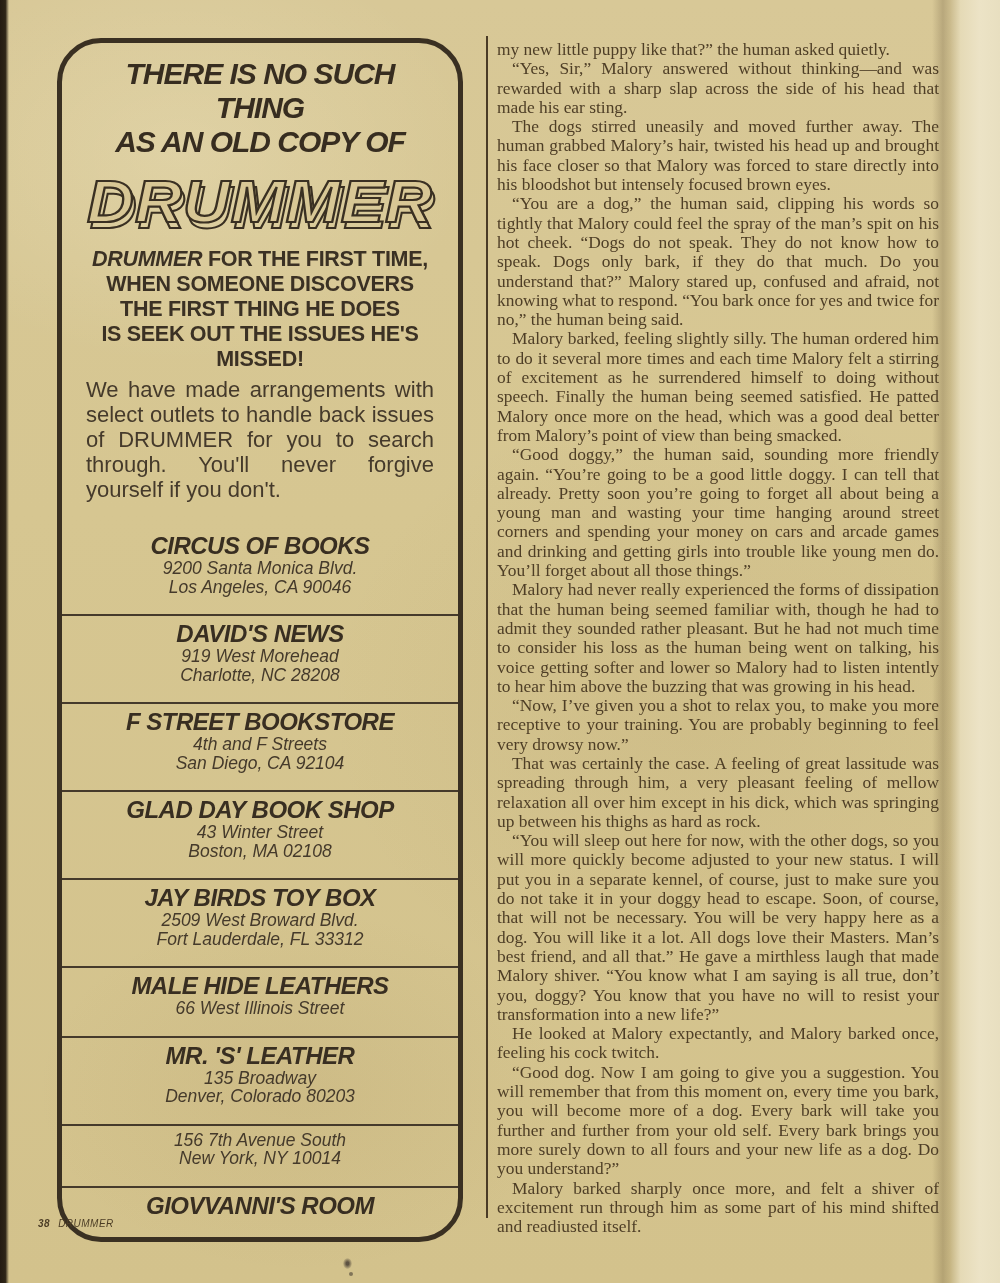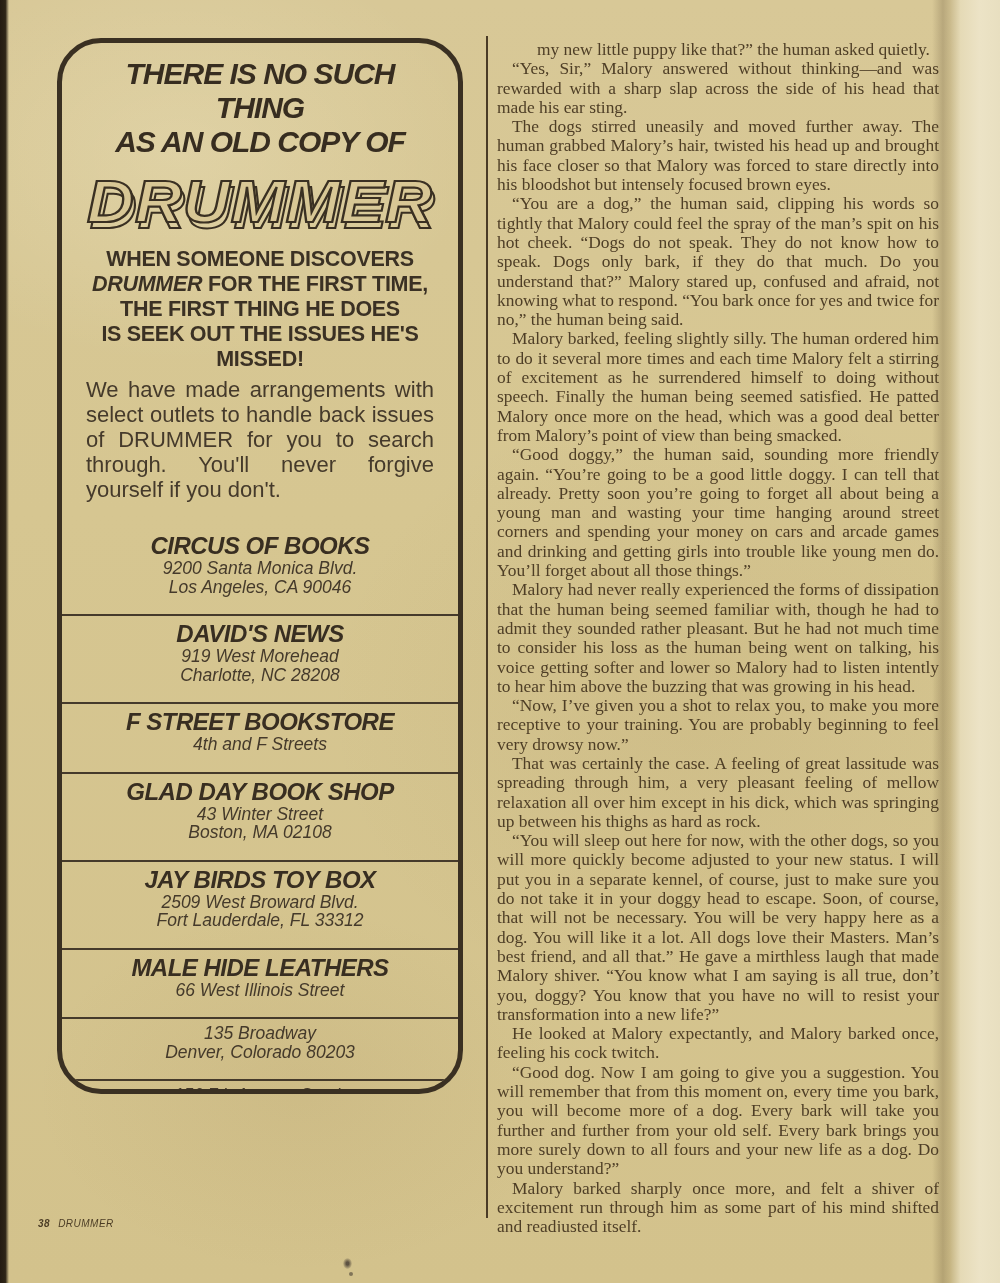--- a/index.html
+++ b/index.html
@@ -32,21 +32,21 @@
       rgba(70,52,28,0.10) 26%,
       #e5dab6 42%,
       #ece3c6 70%,
       #e8dfc0 100%);
   }
 
   
   .ad-box {
     position: absolute;
     left: 57px; top: 38px;
-    width: 406px; height: 1056px;
+    width: 406px; height: 1204px;
     border: 5px solid #3a3022;
     border-radius: 44px;
     padding: 14px 22px 0 22px;
     overflow: hidden;
     text-align: center;
   }
   .ad-headline {
     font-style: italic; font-weight: 700;
     font-size: 30px; line-height: 34px;
     letter-spacing: -1px;
@@ -115,21 +115,21 @@
   .story {
     position: absolute; left: 497px; top: 40px;
     width: 442px; height: 1192px;
     overflow: hidden;
     font-family: "Liberation Serif", serif;
     font-size: 17.4px; line-height: 19.3px;
     color: #4e3e26;
     text-align: justify;
   }
   .story p { text-indent: 15px; }
-  .story p.no-indent { text-indent: 0; margin-left: 40px; }
+  .story p.no-indent { text-indent: 0; }
 
   
   .page-footer {
     position: absolute; left: 38px; top: 1218px;
     font-style: italic; font-size: 10px;
     color: #4c3d25; letter-spacing: 0.5px;
   }
   .page-footer .num { font-weight: 700; margin-right: 8px; }
 
   .ink-speck {
@@ -155,58 +155,60 @@
       <div>THERE IS NO SUCH THING</div>
       <div>AS AN OLD COPY OF</div>
     </div>
 
     <div class="logo-wrap">
       <div class="logo-layer logo-back">DRUMMER</div>
       <div class="logo-layer logo-front">DRUMMER</div>
     </div>
 
     <div class="ad-subhead">
+      <div><span class="ital">DRUMMER</span><span> FOR THE FIRST TIME,</span></div>
       <div>WHEN SOMEONE DISCOVERS</div>
-      <div><span class="ital">DRUMMER</span><span> FOR THE FIRST TIME,</span></div>
       <div>THE FIRST THING HE DOES</div>
       <div>IS SEEK OUT THE ISSUES HE'S MISSED!</div>
     </div>
 
     <div class="ad-intro">We have made arrangements with select outlets to handle back issues of DRUMMER for you to search through. You'll never forgive yourself if you don't.</div>
 
     <div class="stores">
       <div class="store">
         <div class="store-name">CIRCUS OF BOOKS</div>
         <div class="store-addr">9200 Santa Monica Blvd.</div>
         <div class="store-addr">Los Angeles, CA 90046</div>
       </div>
       <div class="store">
         <div class="store-name">DAVID'S NEWS</div>
         <div class="store-addr">919 West Morehead</div>
         <div class="store-addr">Charlotte, NC 28208</div>
       </div>
       <div class="store">
         <div class="store-name">F STREET BOOKSTORE</div>
         <div class="store-addr">4th and F Streets</div>
+        <div class="store-addr">San Diego, CA 92104</div>
       </div>
       <div class="store">
         <div class="store-name">GLAD DAY BOOK SHOP</div>
         <div class="store-addr">43 Winter Street</div>
         <div class="store-addr">Boston, MA 02108</div>
       </div>
       <div class="store">
         <div class="store-name">JAY BIRDS TOY BOX</div>
         <div class="store-addr">2509 West Broward Blvd.</div>
         <div class="store-addr">Fort Lauderdale, FL 33312</div>
       </div>
       <div class="store">
         <div class="store-name">MALE HIDE LEATHERS</div>
         <div class="store-addr">66 West Illinois Street</div>
       </div>
       <div class="store">
+        <div class="store-name">MR. 'S' LEATHER</div>
         <div class="store-addr">135 Broadway</div>
         <div class="store-addr">Denver, Colorado 80203</div>
       </div>
       <div class="store">
         <div class="store-addr">156 7th Avenue South</div>
         <div class="store-addr">New York, NY 10014</div>
       </div>
       <div class="store">
         <div class="store-name">GIOVVANNI'S ROOM</div>
 

